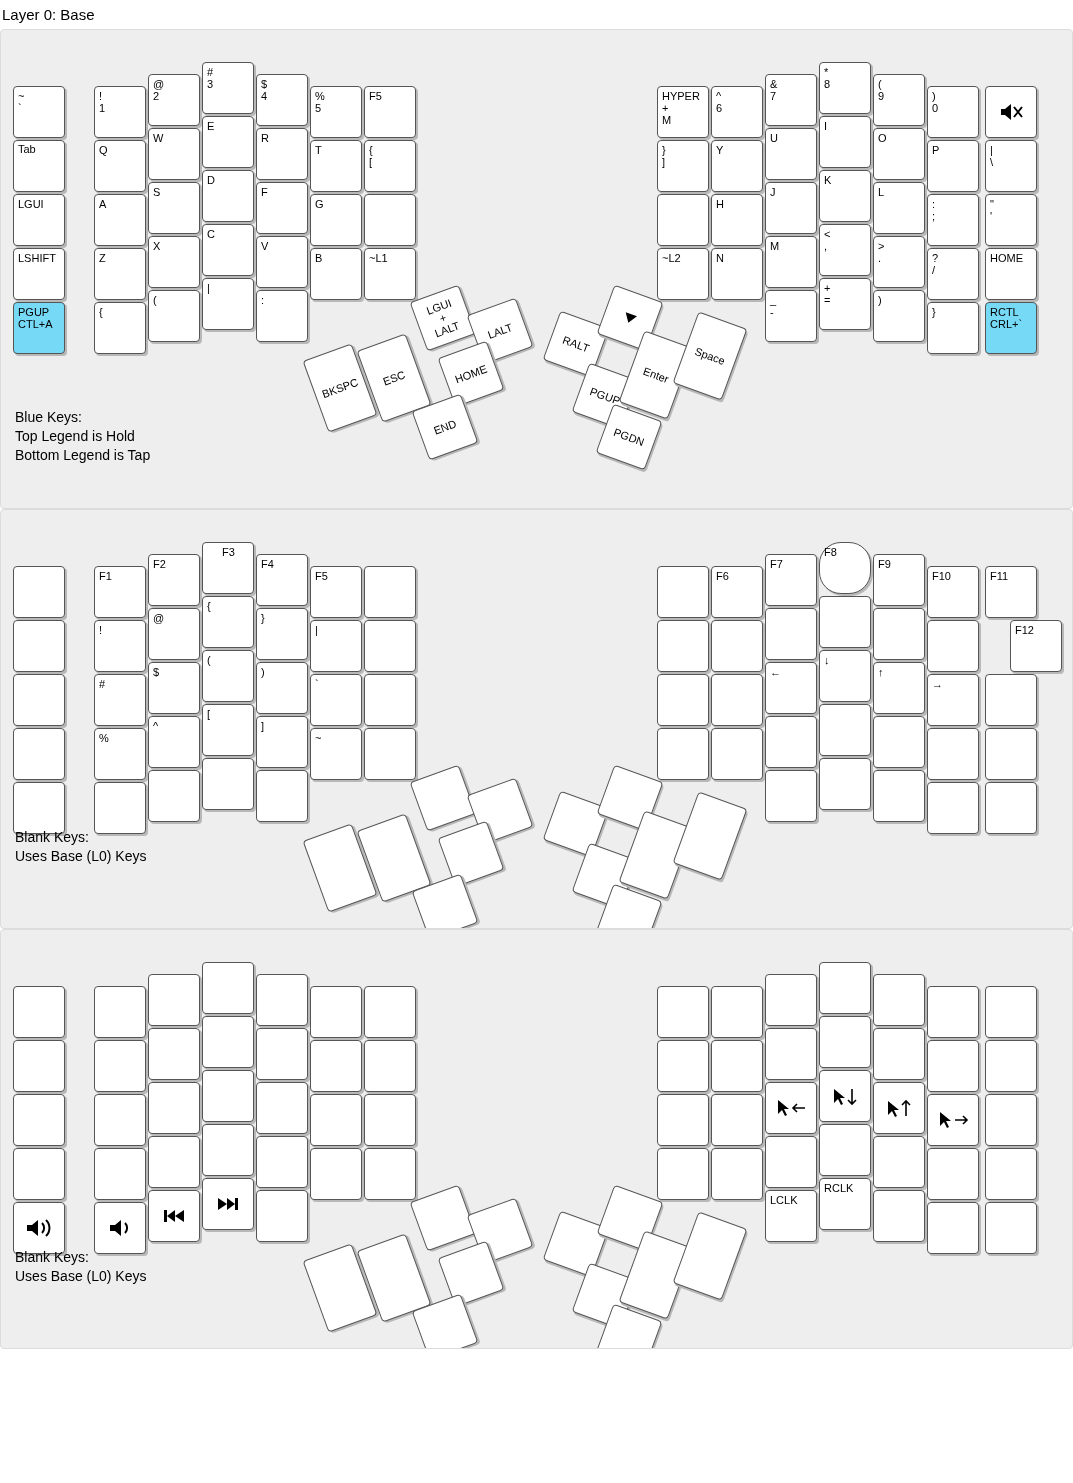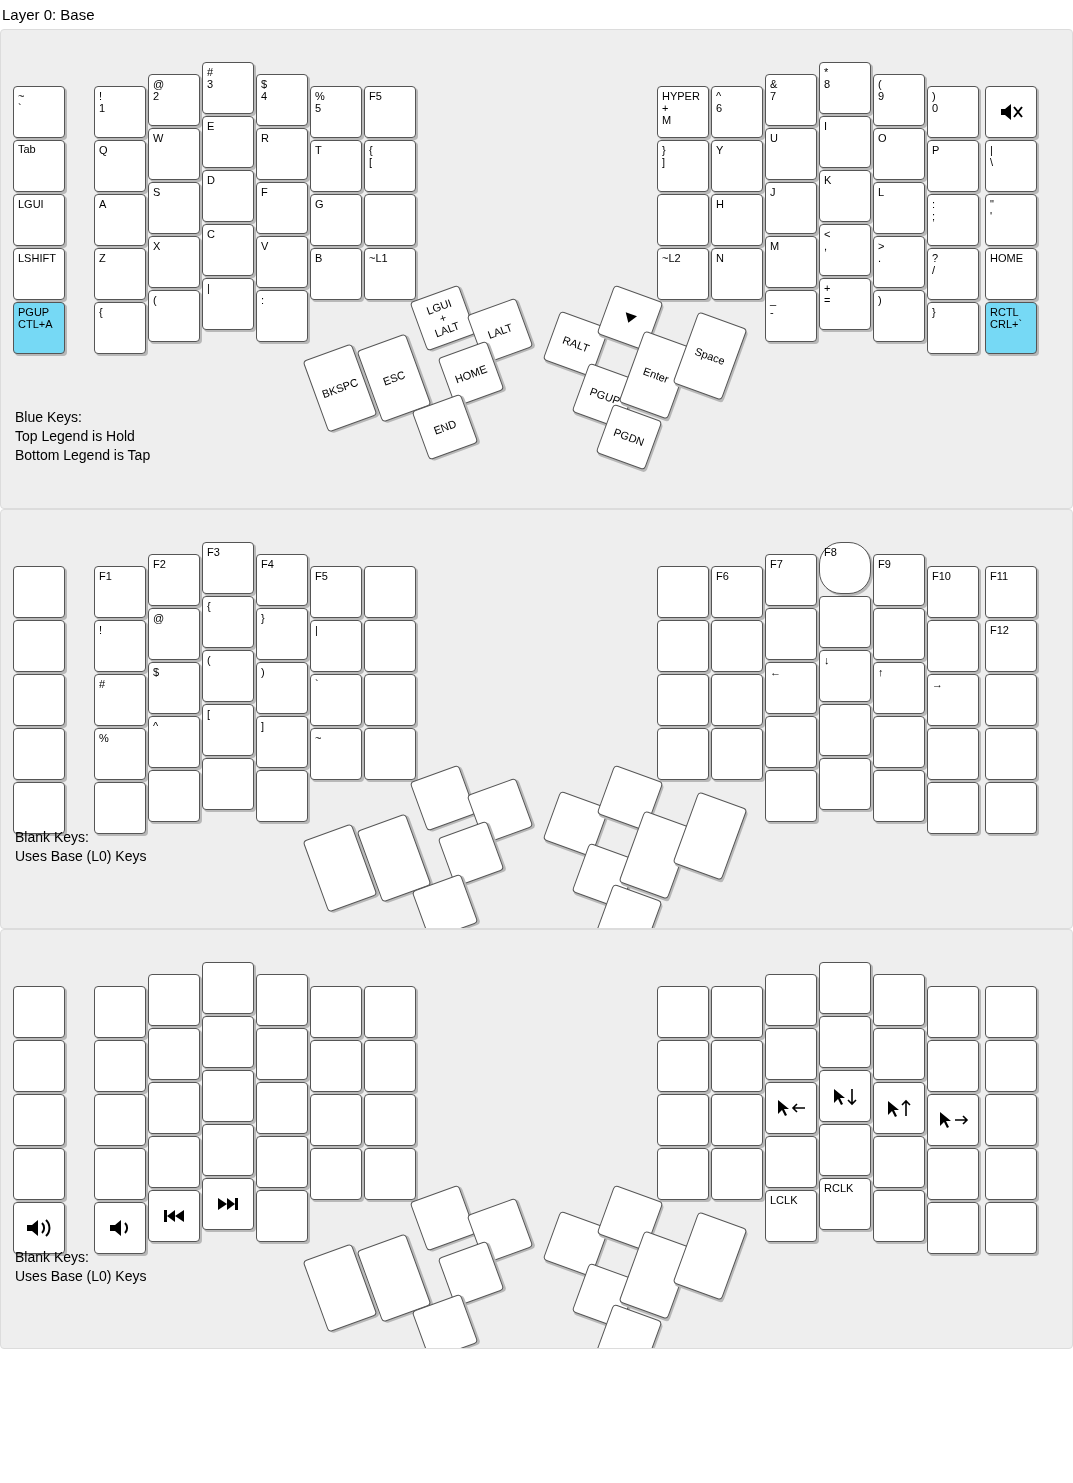--- a/index.html
+++ b/index.html
@@ -314,21 +314,21 @@
       <div class="key" style="left:147px;top:98px;width:52px;height:52px;">
         <span class="lg" style="top:4px">@</span>
       </div>
       <div class="key" style="left:147px;top:152px;width:52px;height:52px;">
         <span class="lg" style="top:4px">$</span>
       </div>
       <div class="key" style="left:147px;top:206px;width:52px;height:52px;">
         <span class="lg" style="top:4px">^</span>
       </div>
       <div class="key" style="left:147px;top:260px;width:52px;height:52px;"></div>
-      <div class="key" style="left:201px;top:32px;width:52px;height:52px;">
+      <div class="key" style="left:201px;top:32px;width:52px;height:52px;text-align:center;">
         <span class="lg" style="top:4px">F3</span>
       </div>
       <div class="key" style="left:201px;top:86px;width:52px;height:52px;">
         <span class="lg" style="top:4px">{</span>
       </div>
       <div class="key" style="left:201px;top:140px;width:52px;height:52px;">
         <span class="lg" style="top:4px">(</span>
       </div>
       <div class="key" style="left:201px;top:194px;width:52px;height:52px;">
         <span class="lg" style="top:4px">[</span>
@@ -405,21 +405,21 @@
       </div>
       <div class="key" style="left:926px;top:110px;width:52px;height:52px;"></div>
       <div class="key" style="left:926px;top:164px;width:52px;height:52px;">
         <span class="lg" style="top:4px">→</span>
       </div>
       <div class="key" style="left:926px;top:218px;width:52px;height:52px;"></div>
       <div class="key" style="left:926px;top:272px;width:52px;height:52px;"></div>
       <div class="key" style="left:984px;top:56px;width:52px;height:52px;">
         <span class="lg" style="top:4px">F11</span>
       </div>
-      <div class="key" style="left:984px;top:110px;width:52px;height:52px;">
+      <div class="key" style="left:1009px;top:110px;width:52px;height:52px;">
         <span class="lg" style="top:4px">F12</span>
       </div>
       <div class="key" style="left:984px;top:164px;width:52px;height:52px;"></div>
       <div class="key" style="left:984px;top:218px;width:52px;height:52px;"></div>
       <div class="key" style="left:984px;top:272px;width:52px;height:52px;"></div>
       <div class="key rot" style="left:313px;top:320px;width:52px;height:76px;transform:rotate(-20deg);"></div>
       <div class="key rot" style="left:367px;top:310px;width:52px;height:76px;transform:rotate(-20deg);"></div>
       <div class="key rot" style="left:416px;top:262px;width:52px;height:52px;transform:rotate(-20deg);"></div>
       <div class="key rot" style="left:473px;top:275px;width:52px;height:52px;transform:rotate(-20deg);"></div>
       <div class="key rot" style="left:444px;top:318px;width:52px;height:52px;transform:rotate(-20deg);"></div>

